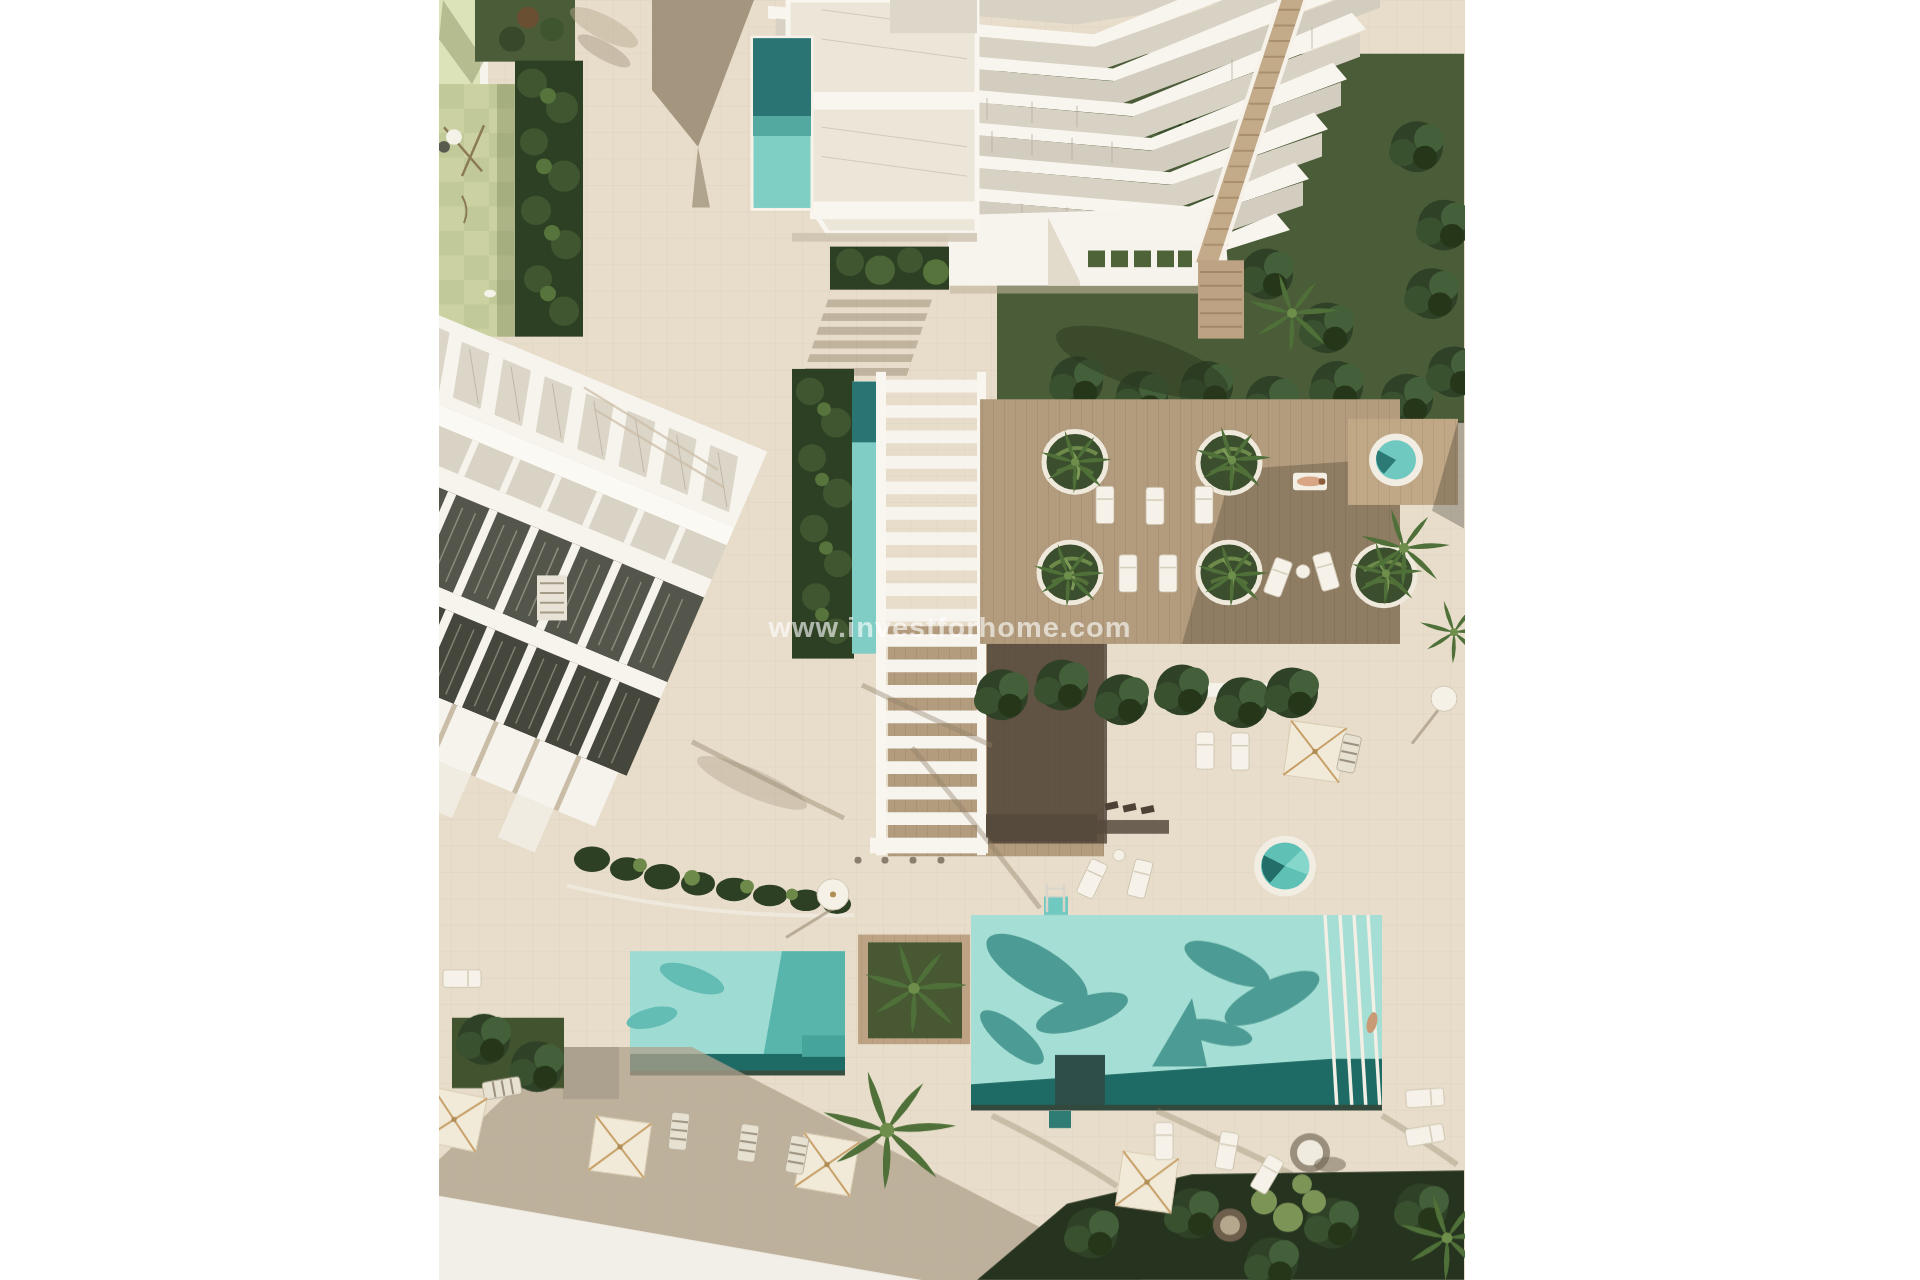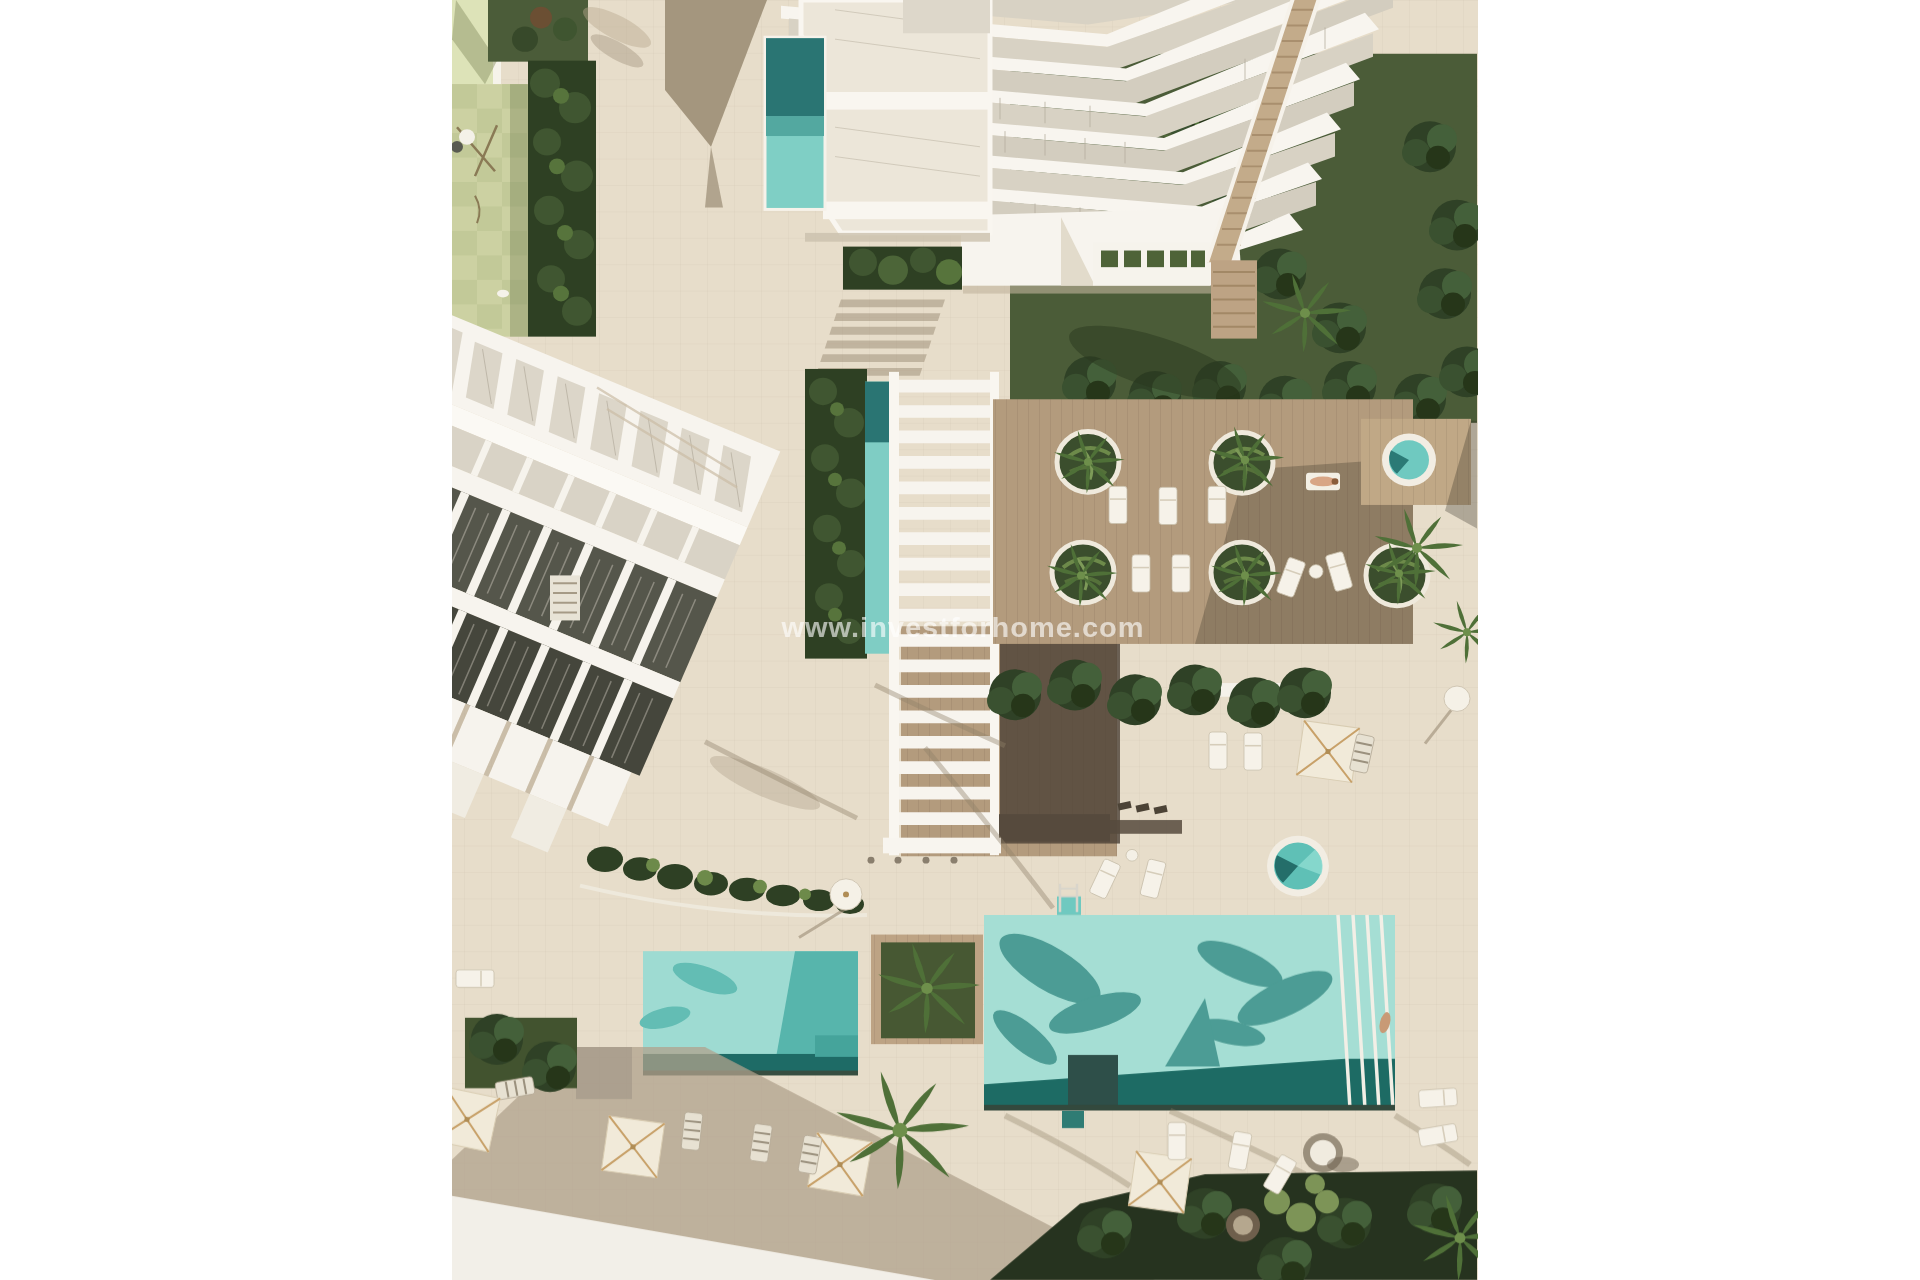--- a/index.html
+++ b/index.html
@@ -1,18 +1,18 @@
 <!DOCTYPE html>
 <html><head>
 <meta charset="utf-8">
 <style>
   html,body{margin:0;padding:0;background:#ffffff;}
   .canvas{position:relative;width:1920px;height:1280px;background:#ffffff;overflow:hidden;
           font-family:"Liberation Sans", sans-serif;}
-  .photo-frame{position:absolute;left:452px;top:0;width:1026px;height:1280px;}
+  .photo-frame{position:absolute;left:439px;top:0;width:1026px;height:1280px;}
   .photo-frame svg{display:block;width:100%;height:100%;}
   .wm{font-family:"Liberation Sans", sans-serif;font-weight:bold;font-size:29px;letter-spacing:1px;}
 </style>
 </head>
 <body>
 
 <div class="canvas">
   <div class="photo-frame">
   <svg viewBox="447 0 1026 1308" preserveAspectRatio="none">
     <defs>

